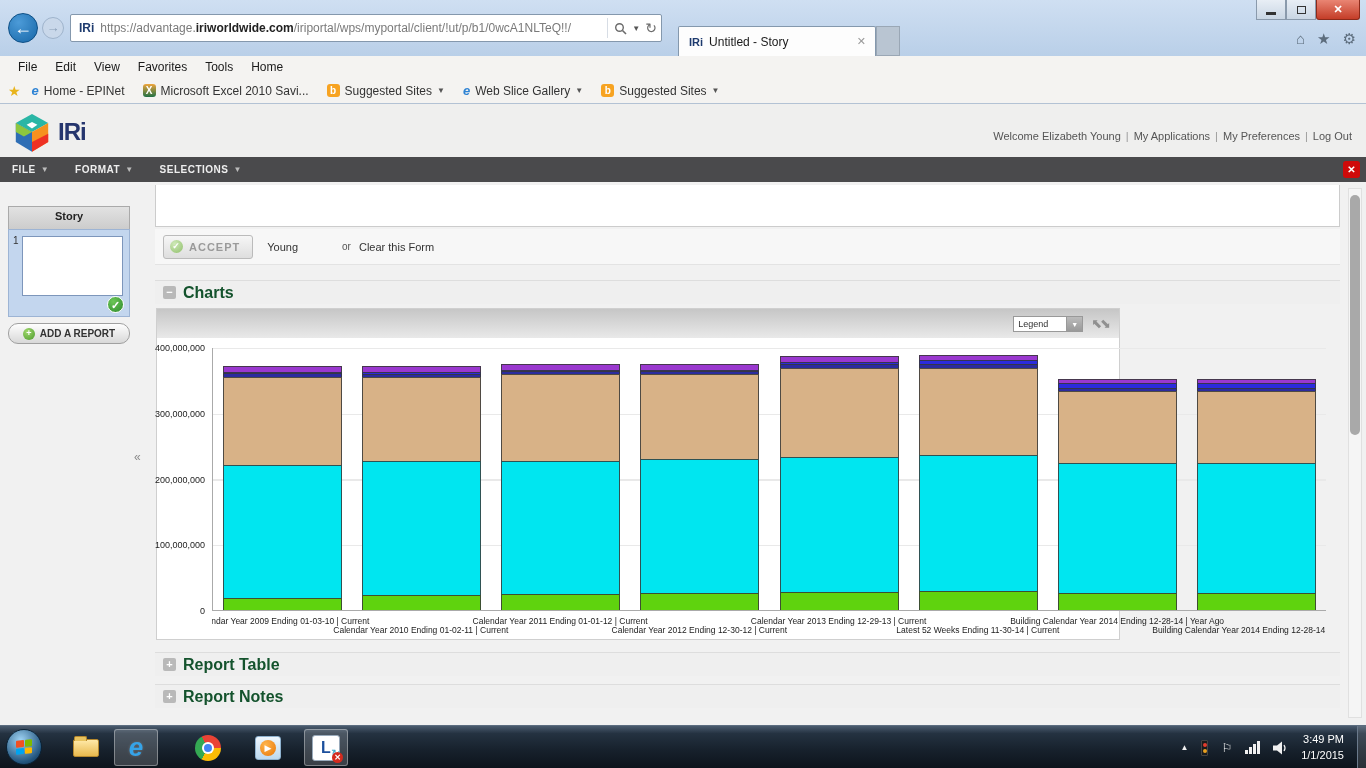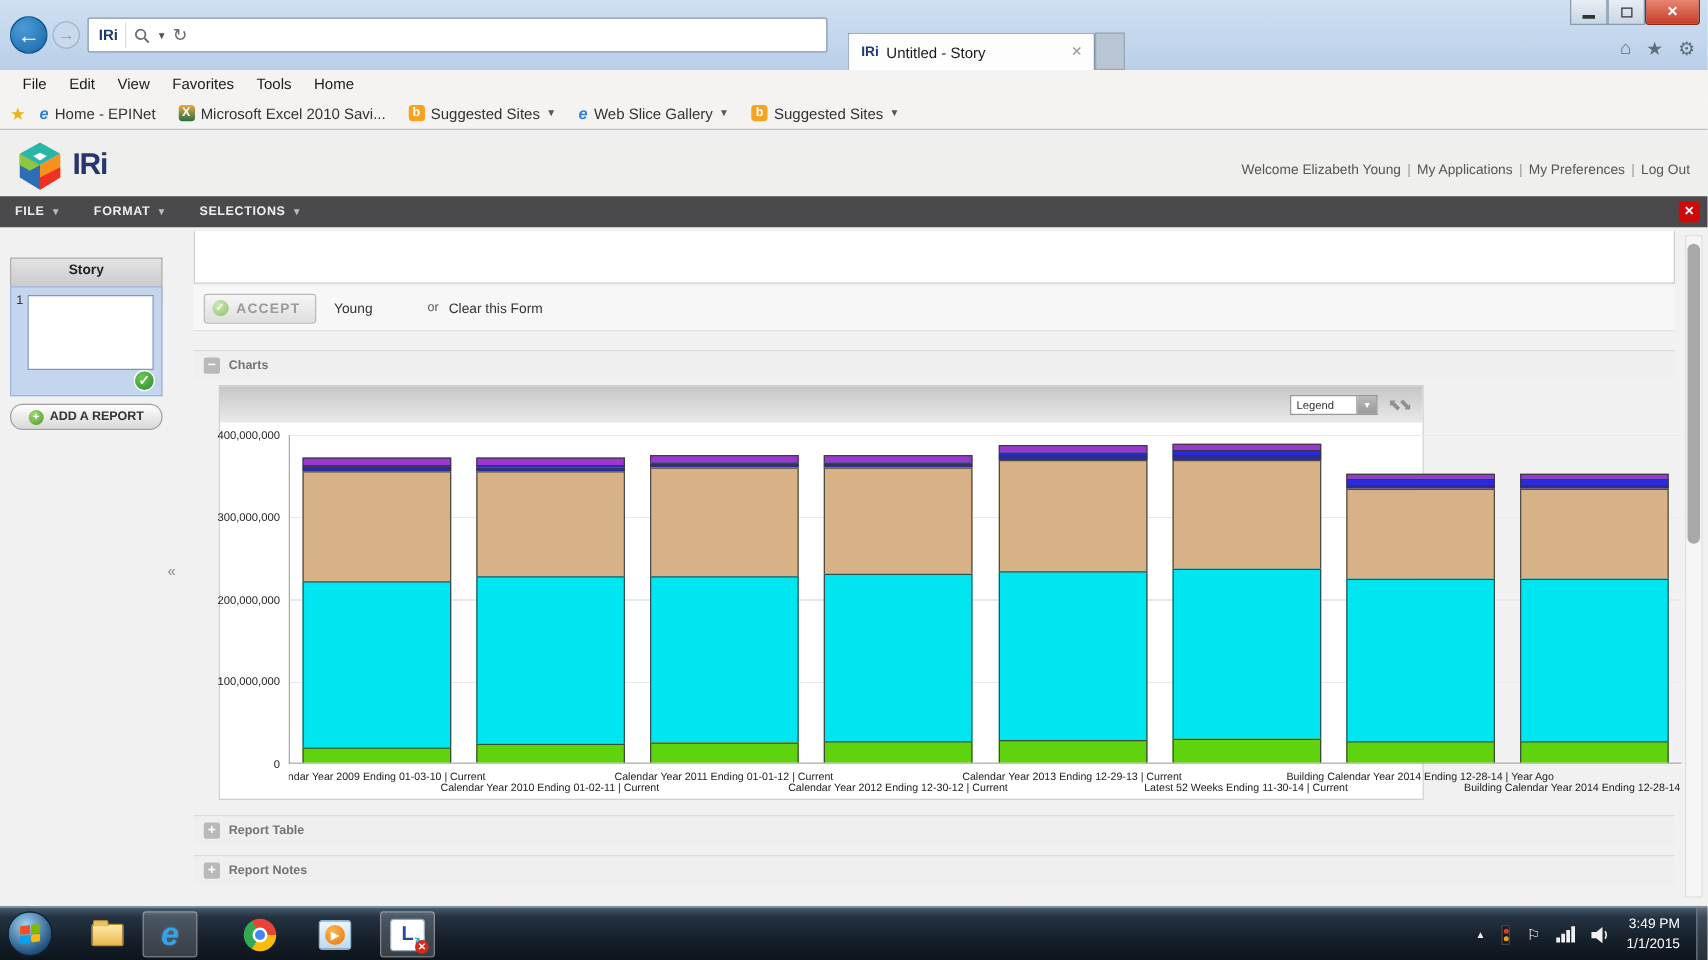--- a/index.html
+++ b/index.html
@@ -95,24 +95,24 @@
     font-size:11px; font-weight:bold; color:#9a9a9a; letter-spacing:1px; }
   .check-orb { width:13px; height:13px; border-radius:50%; background:radial-gradient(circle at 35% 30%, #cfe9b8, #8fbf6a);
     color:#fff; font-size:9px; text-align:center; line-height:12px; }
   .link-sm { font-size:11px; color:#333; }
   .or-txt { font-size:10px; color:#555; }
 
   .section-row { position:absolute; left:155px; width:1185px; height:24px; display:flex; align-items:center;
     gap:7px; border-top:1px solid #ddd; background:#efefef; }
   .pm-box { width:13px; height:13px; background:#b9b9b9; border-radius:2px; color:#fff; font-size:11px;
     font-weight:bold; text-align:center; line-height:12px; margin-left:8px; }
-  .section-label { font-size:10px; font-weight:bold; color:#737373; }
-
-  
-  .chart-wrap { position:absolute; left:175px; top:126px; width:964px; height:332px; background:#fff; border:1px solid #cfcfcf; }
+  .section-label { font-size:16px; font-weight:bold; color:#14532d; }
+
+  
+  .chart-wrap { position:absolute; left:156px; top:126px; width:964px; height:332px; background:#fff; border:1px solid #cfcfcf; }
   .chart-toolbar { position:absolute; top:0; left:0; right:0; height:29px;
     background:linear-gradient(#c6c6c6,#e9e9e9); display:flex; align-items:center; justify-content:flex-end;
     padding-right:10px; gap:8px; }
   .legend-dd { display:flex; }
   .legend-box { width:54px; height:16px; background:#fff; border:1px solid #999; font-size:9px;
     color:#333; padding:2px 4px; }
   .legend-btn { width:16px; height:16px; border:1px solid #999; border-left:none;
     background:linear-gradient(#bbb,#999); color:#fff; font-size:7px; text-align:center; line-height:15px; }
   .expand-ico { color:#909090; font-size:13px; letter-spacing:-2px; }
   .chart-body { position:absolute; top:29px; left:0; right:0; bottom:0;text-align:center; }
@@ -172,20 +172,21 @@
   .iri-logo { width:36px; height:40px; }
 </style>
 </head>
 <body>
 
 <div class="chrome">
   <div class="nav-back">←</div>
   <div class="nav-fwd">→</div>
   <div class="addr">
     <span class="addr-fav">IRi</span>
+    <span class="addr-url"><span>https://advantage.</span><b>iriworldwide.com</b><span>/iriportal/wps/myportal/client/!ut/p/b1/0wcA1NLTeQ!!/</span></span>
     <span class="addr-tools">
       <svg width="13" height="13" viewBox="0 0 13 13">
           <circle cx="5.5" cy="5.5" r="3.8" fill="none" stroke="#6b6b6b" stroke-width="1.4"></circle>
           <line x1="8.5" y1="8.5" x2="12" y2="12" stroke="#6b6b6b" stroke-width="1.6"></line>
         </svg>
       <span class="caret">▼</span>
       <span style="font-size:14px;">↻</span>
     </span>
   </div>
   <div class="tab">

